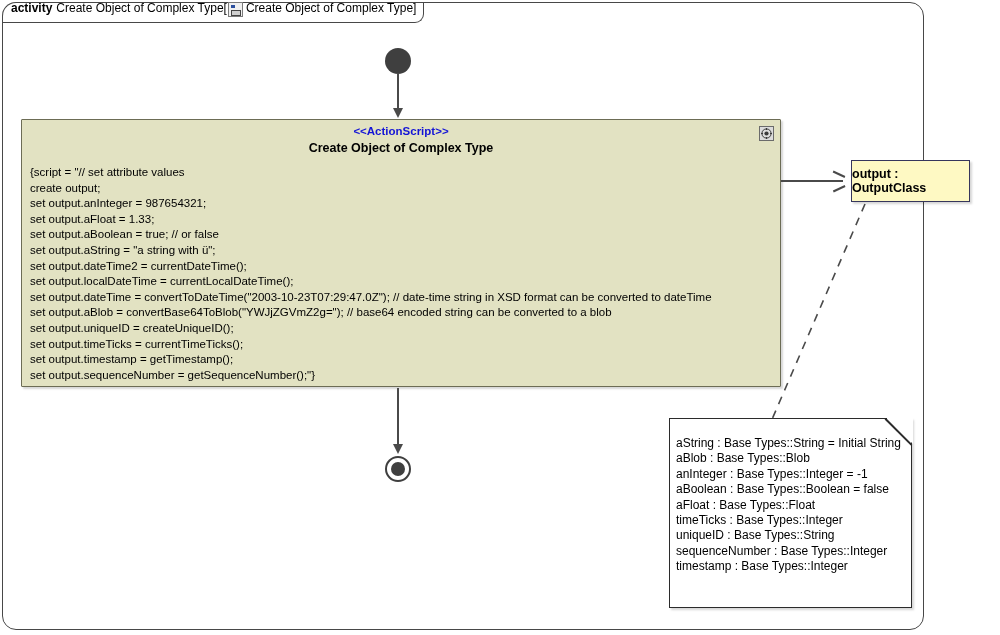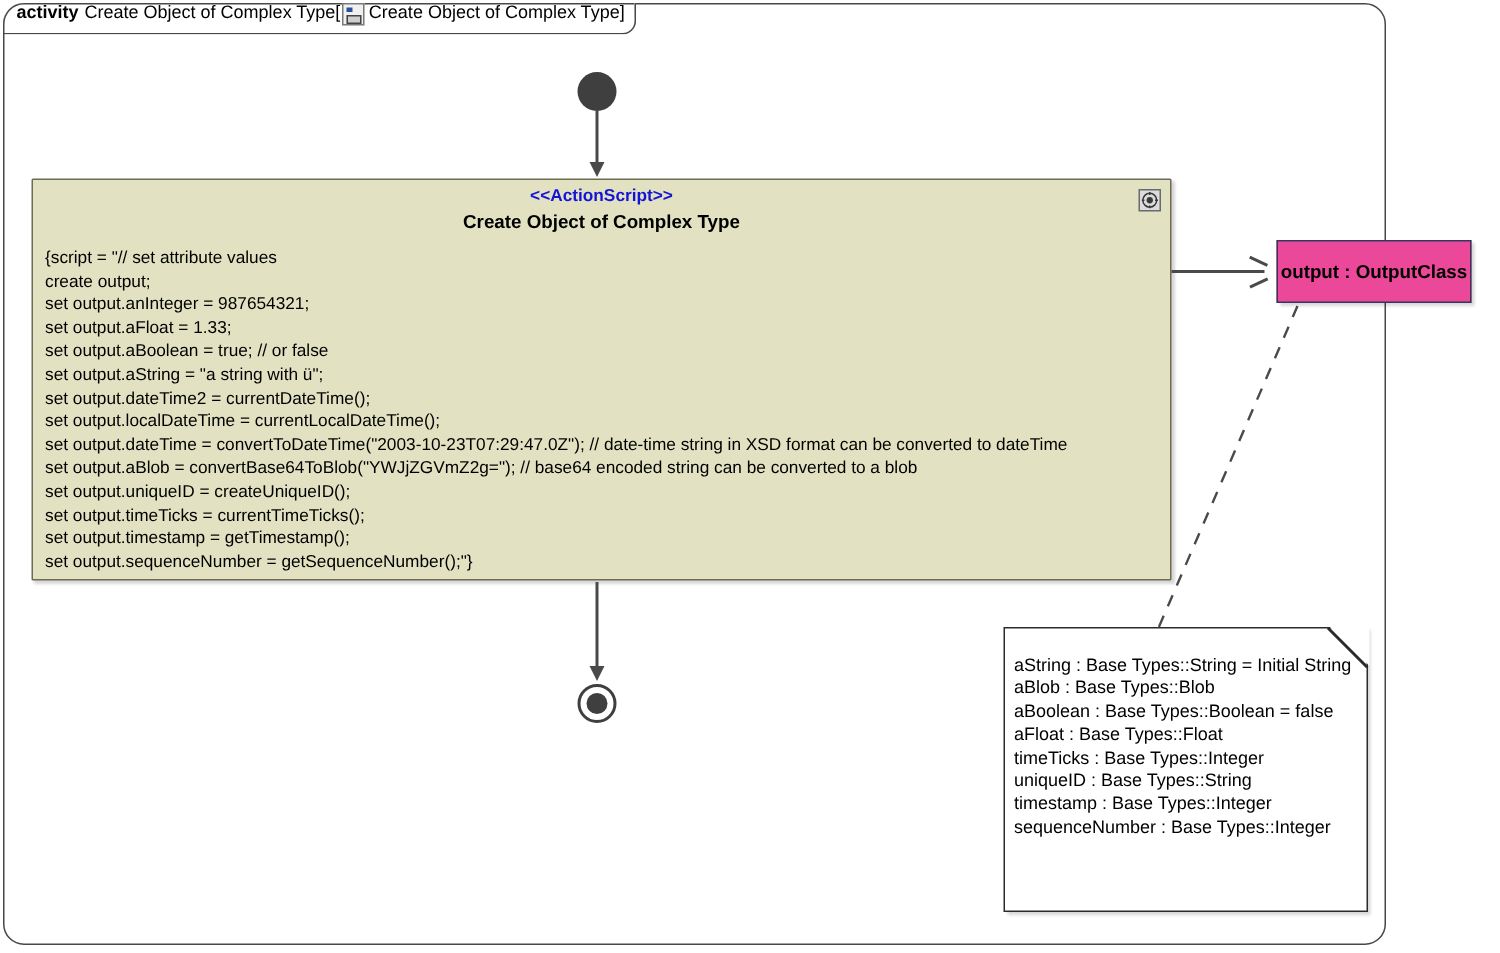--- a/index.html
+++ b/index.html
@@ -210,28 +210,28 @@
     display: flex;
     align-items: center;
     justify-content: center;
   }
 
   
   #output-object {
     position: absolute;
     left: 851px;
     top: 160px;
-    width: 130px;
+    width: 119px;
     height: 42px;
     box-sizing: border-box;
-    background: #ec4899;
+    background: #fef9c3;
     border: 1.5px solid #36365c;
     display: flex;
     align-items: center;
-    justify-content: center;
+    justify-content: flex-end;
     font-size: 12.5px;
     font-weight: bold;
     color: #000;
     box-shadow: 2px 2px 2px rgba(0,0,0,0.16);
   }
 
   
   #attribute-note {
     position: absolute;
     left: 669px;
@@ -349,20 +349,21 @@
 
 <div id="attribute-note">
   <div id="note-fold">
     <span class="cut"></span>
     <span class="fold-top"></span>
     <span class="diag"></span>
   </div>
   <div id="note-lines">
       <div class="note-line">aString : Base Types::String = Initial String</div>
       <div class="note-line">aBlob : Base Types::Blob</div>
+      <div class="note-line">anInteger : Base Types::Integer = -1</div>
       <div class="note-line">aBoolean : Base Types::Boolean = false</div>
       <div class="note-line">aFloat : Base Types::Float</div>
       <div class="note-line">timeTicks : Base Types::Integer</div>
       <div class="note-line">uniqueID : Base Types::String</div>
+      <div class="note-line">sequenceNumber : Base Types::Integer</div>
       <div class="note-line">timestamp : Base Types::Integer</div>
-      <div class="note-line">sequenceNumber : Base Types::Integer</div>
     </div>
 </div>
 
 </body></html>

